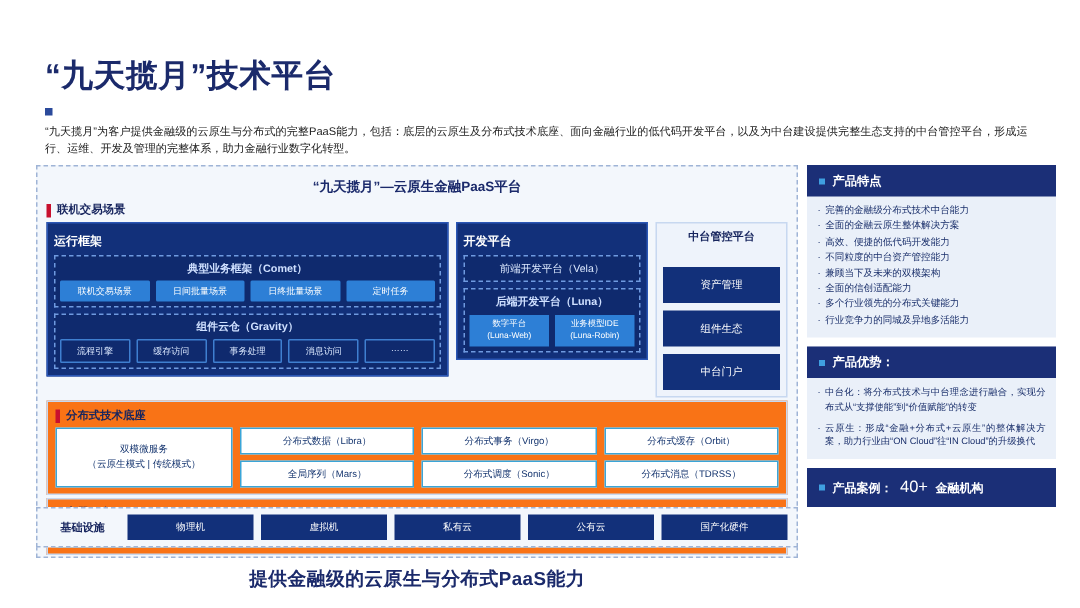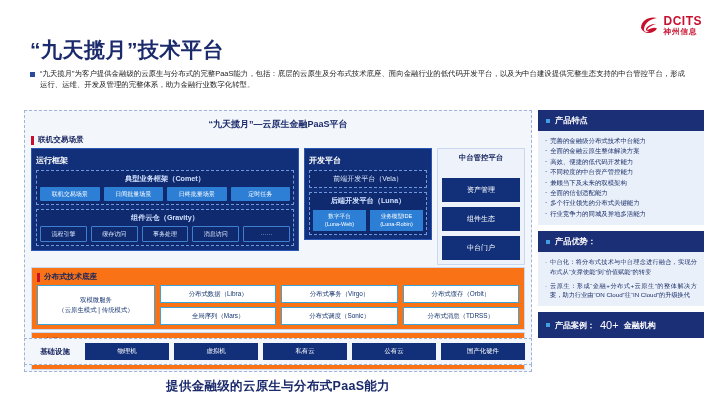--- a/index.html
+++ b/index.html
@@ -16,21 +16,21 @@
   .logo-mark { width:22px; height:22px; position:relative; }
   .logo-text { line-height:1; }
   .logo-en { font-size:12px; font-weight:bold; color:#c8102e; letter-spacing:.5px; }
   .logo-cn { font-size:7.5px; font-weight:bold; color:#c8102e; letter-spacing:1px; margin-top:1px; }
 
   .page-title {
     position:absolute; left:30px; top:36px;
     font-size:21px; font-weight:bold; color:#1b2a6b; letter-spacing:.5px;
   }
 
-  .intro { position:absolute; left:30px; top:68px; width:655px; display:flex; gap:5px; }
+  .intro { position:absolute; left:30px; top:68px; width:655px; display:flex; gap:5px;flex-direction:column; }
   .intro-bullet { width:5px; height:5px; background:#2b4a9b; margin-top:4px; flex:none; }
   .intro-text { font-size:7.4px; line-height:1.55; color:#1a1a1a; text-align:justify; }
 
   
   .diagram {
     position:absolute; left:24px; top:110px; width:508px; height:262px;
     border:1px dashed #9fb4d6; background:#f3f7fc;
     padding:5px 6px 5px 6px;
   }
   .diagram-title { text-align:center; font-size:9px; font-weight:bold; color:#1b2a6b; padding:2px 0 4px 0; }
@@ -115,31 +115,20 @@
 
   .case-card { background:#1b2f77; color:#fff; font-size:8px; font-weight:bold;
                padding:7px 8px; display:flex; align-items:center; gap:5px; }
   .case-num { font-size:11px; font-weight:normal; }
 </style>
 </head>
 <body>
 
 <div class="slide">
 
-  <div class="logo">
-    <span class="logo-mark">
-      <svg width="22" height="22" viewBox="0 0 22 22">
-        <path d="M3 14 C3 6, 12 2, 19 4 C13 5, 7 8, 6 15 C5.6 18, 9 19, 11 17 C8.6 17.6, 7.2 16, 8.4 14 C10 11.4, 14 9.6, 18 10 C13 11.6, 9.6 13.6, 9 16.6 C13 13.6, 17 13, 19 14.4 C15.6 20, 6 21, 3 14 Z" fill="#c8102e"></path>
-      </svg>
-    </span>
-    <span class="logo-text">
-      <div class="logo-en">DCITS</div>
-      <div class="logo-cn">神州信息</div>
-    </span>
-  </div>
 
   <div class="page-title">“九天揽月”技术平台</div>
 
   <div class="intro">
     <span class="intro-bullet"></span>
     <span class="intro-text">“九天揽月”为客户提供金融级的云原生与分布式的完整PaaS能力，包括：底层的云原生及分布式技术底座、面向金融行业的低代码开发平台，以及为中台建设提供完整生态支持的中台管控平台，形成运行、运维、开发及管理的完整体系，助力金融行业数字化转型。</span>
   </div>
 
   <div class="diagram">
     <div class="diagram-title">“九天揽月”—云原生金融PaaS平台</div>

